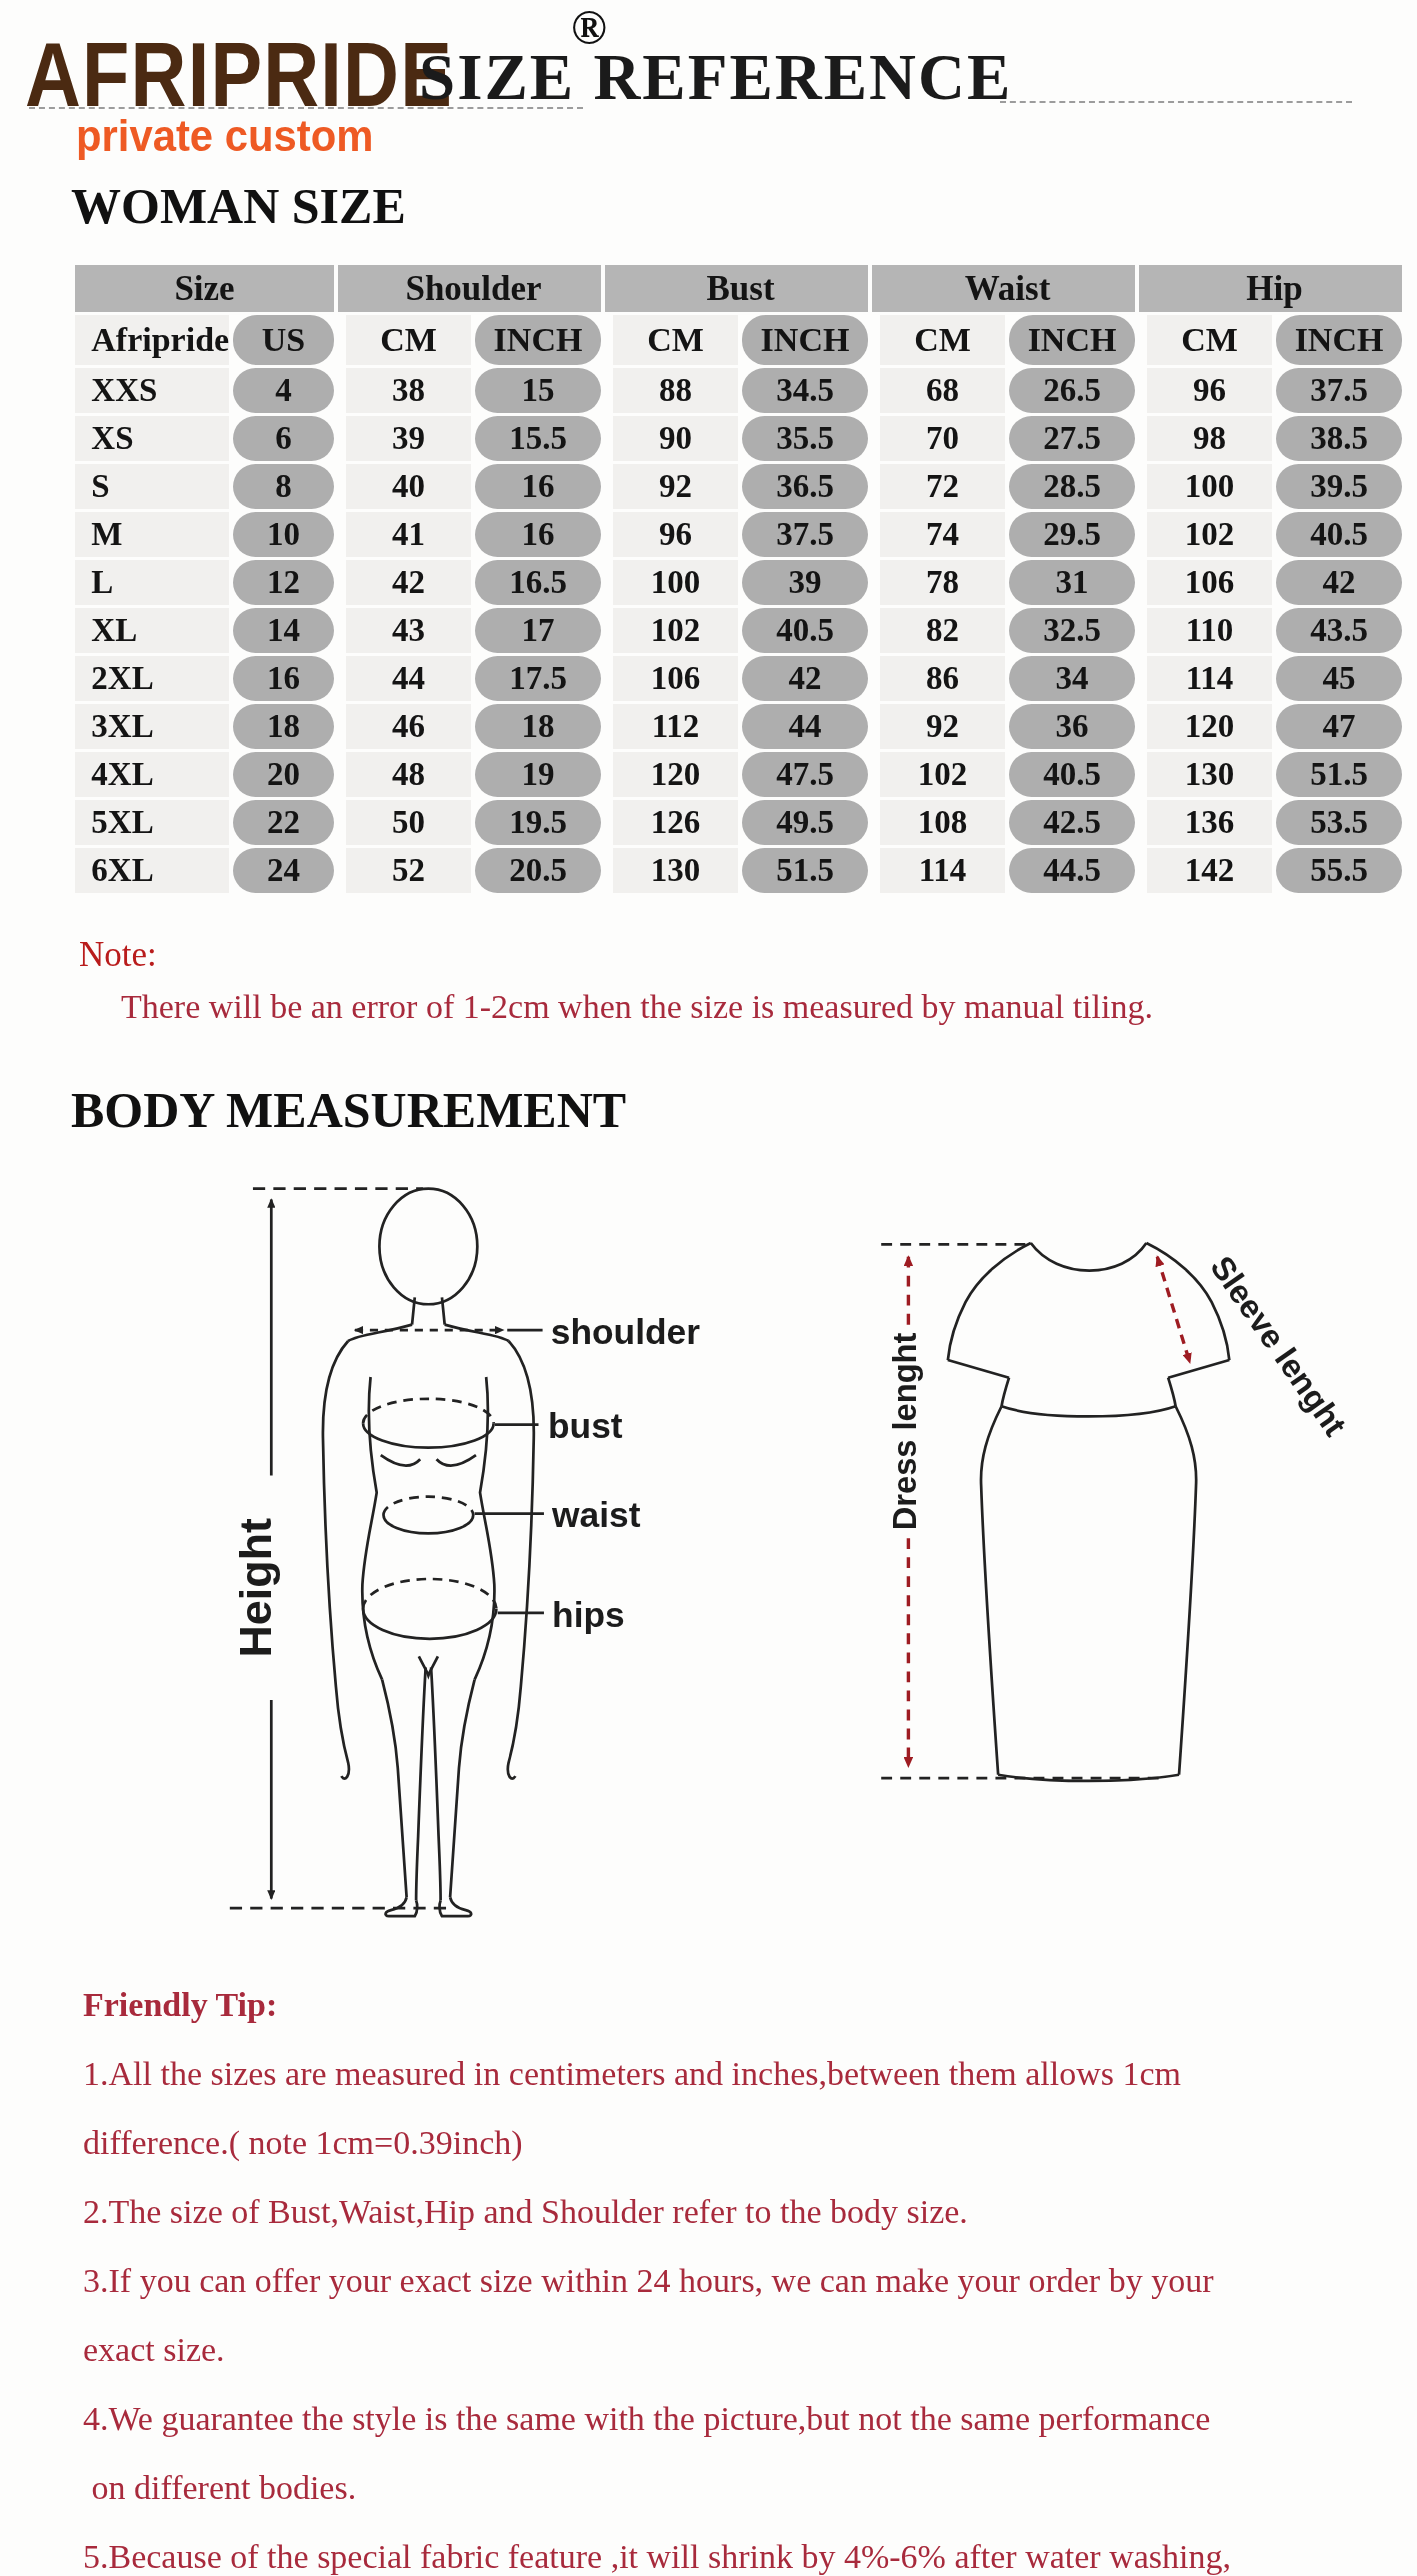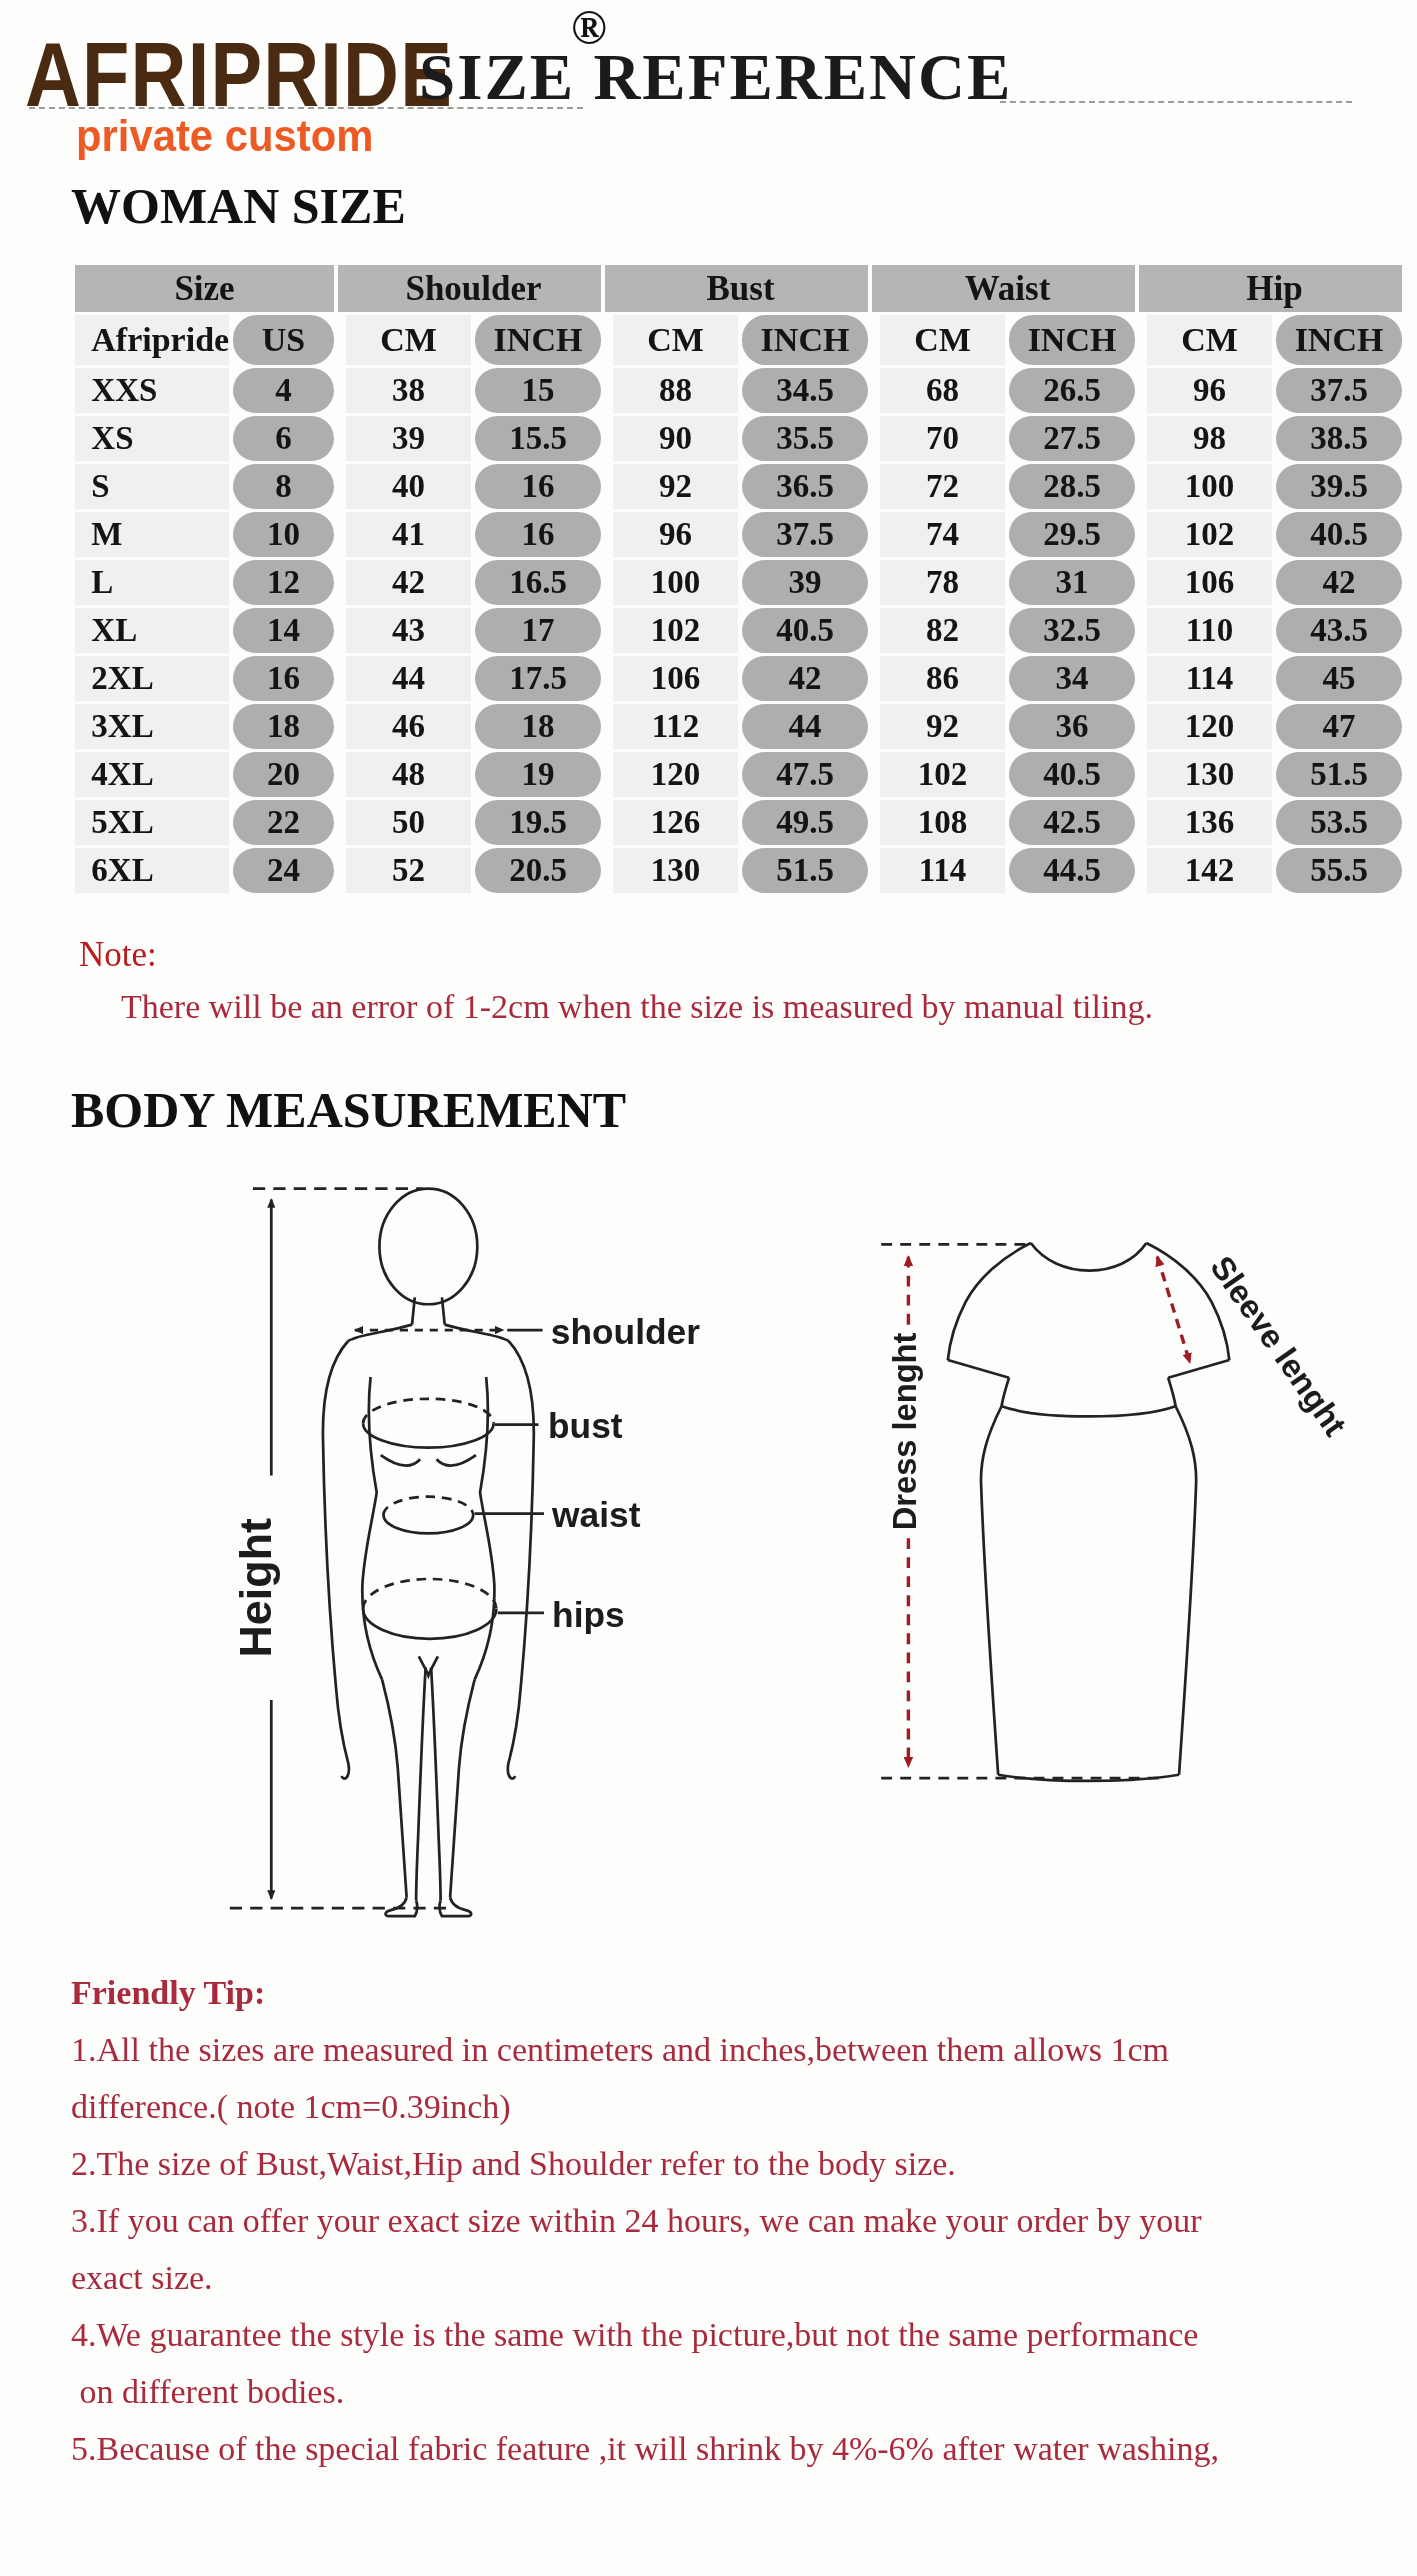--- a/index.html
+++ b/index.html
@@ -45,21 +45,21 @@
   .note-label{position:absolute;left:79px;top:937px;font-size:35px;line-height:1;color:#b91c1c;}
   .note-text{position:absolute;left:121px;top:990px;font-size:34px;line-height:1;color:#a82a3c;white-space:nowrap;}
 
   
   .diagram{position:absolute;left:0;top:1149px;width:1417px;height:796px;}
   .diagram text{font-family:"Liberation Sans","DejaVu Sans",sans-serif;font-weight:700;fill:#1c1c1c;}
 
   
   .tips{position:absolute;left:71px;top:1964px;width:1319px;color:#a82a3c;}
   .tips-heading{font-weight:700;font-size:37px;line-height:1;margin:0 0 24.5px 0;}
-  .tips p{margin:0;font-size:34px;line-height:57px;white-space:pre;}
+  .tips p{margin:12px;font-size:34px;line-height:57px;white-space:pre;}
 </style>
 </head>
 <body>
 
 <div id="page">
 
   <div class="brand-name">AFRIPRIDE</div>
   <div class="brand-reg">®</div>
   <div class="logo-dashes"></div>
   <div class="brand-tagline">private custom</div>

